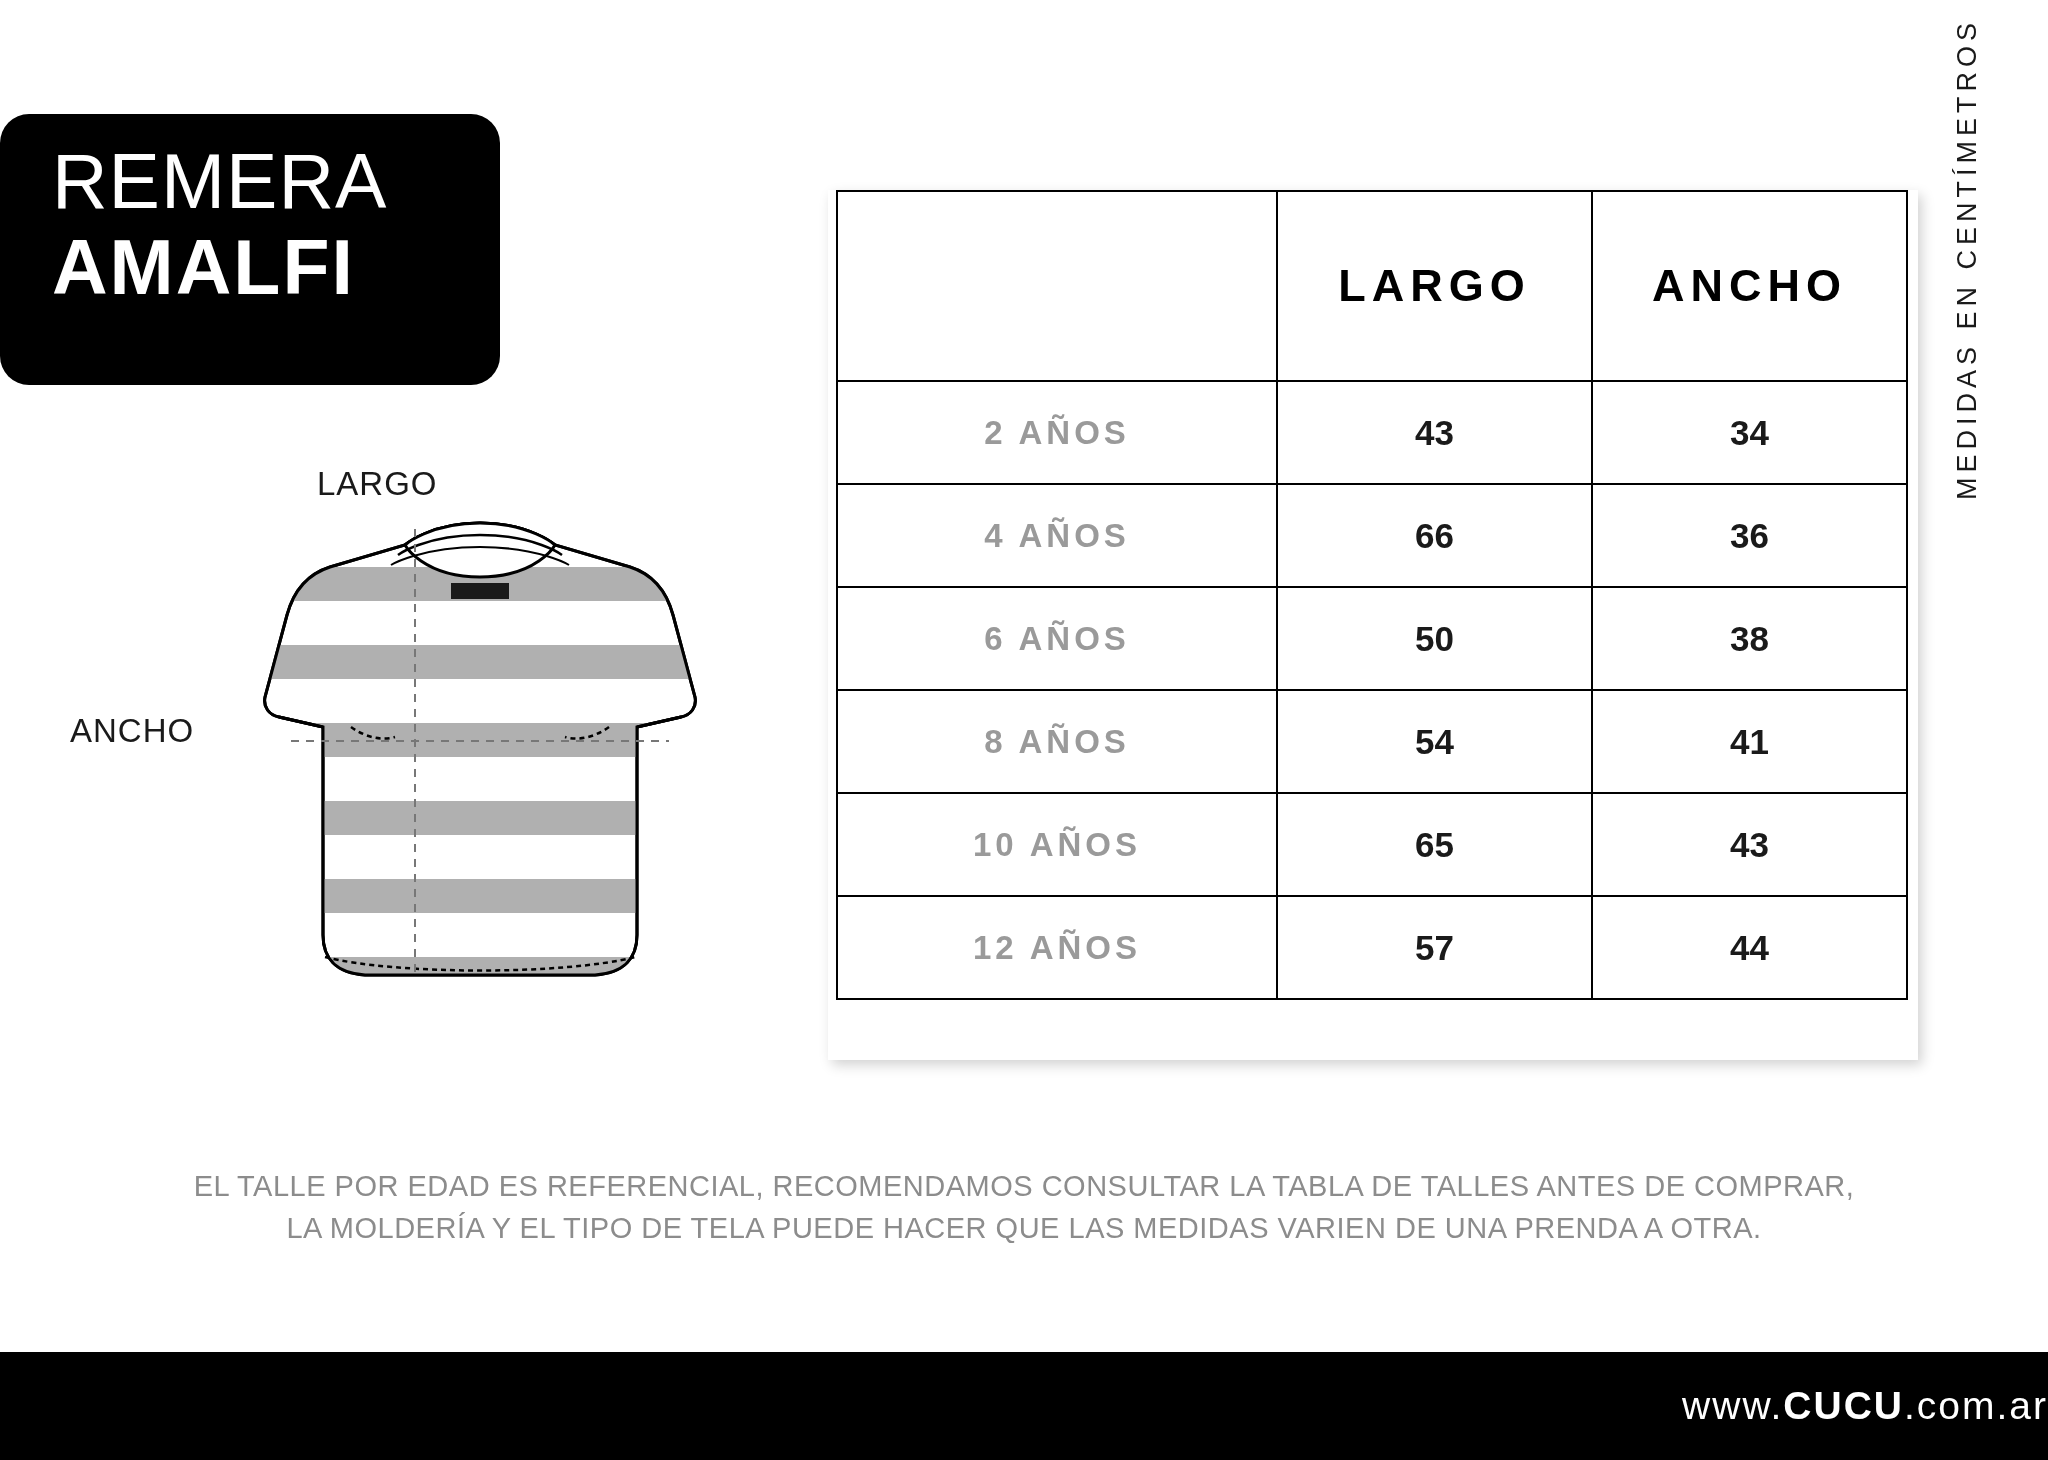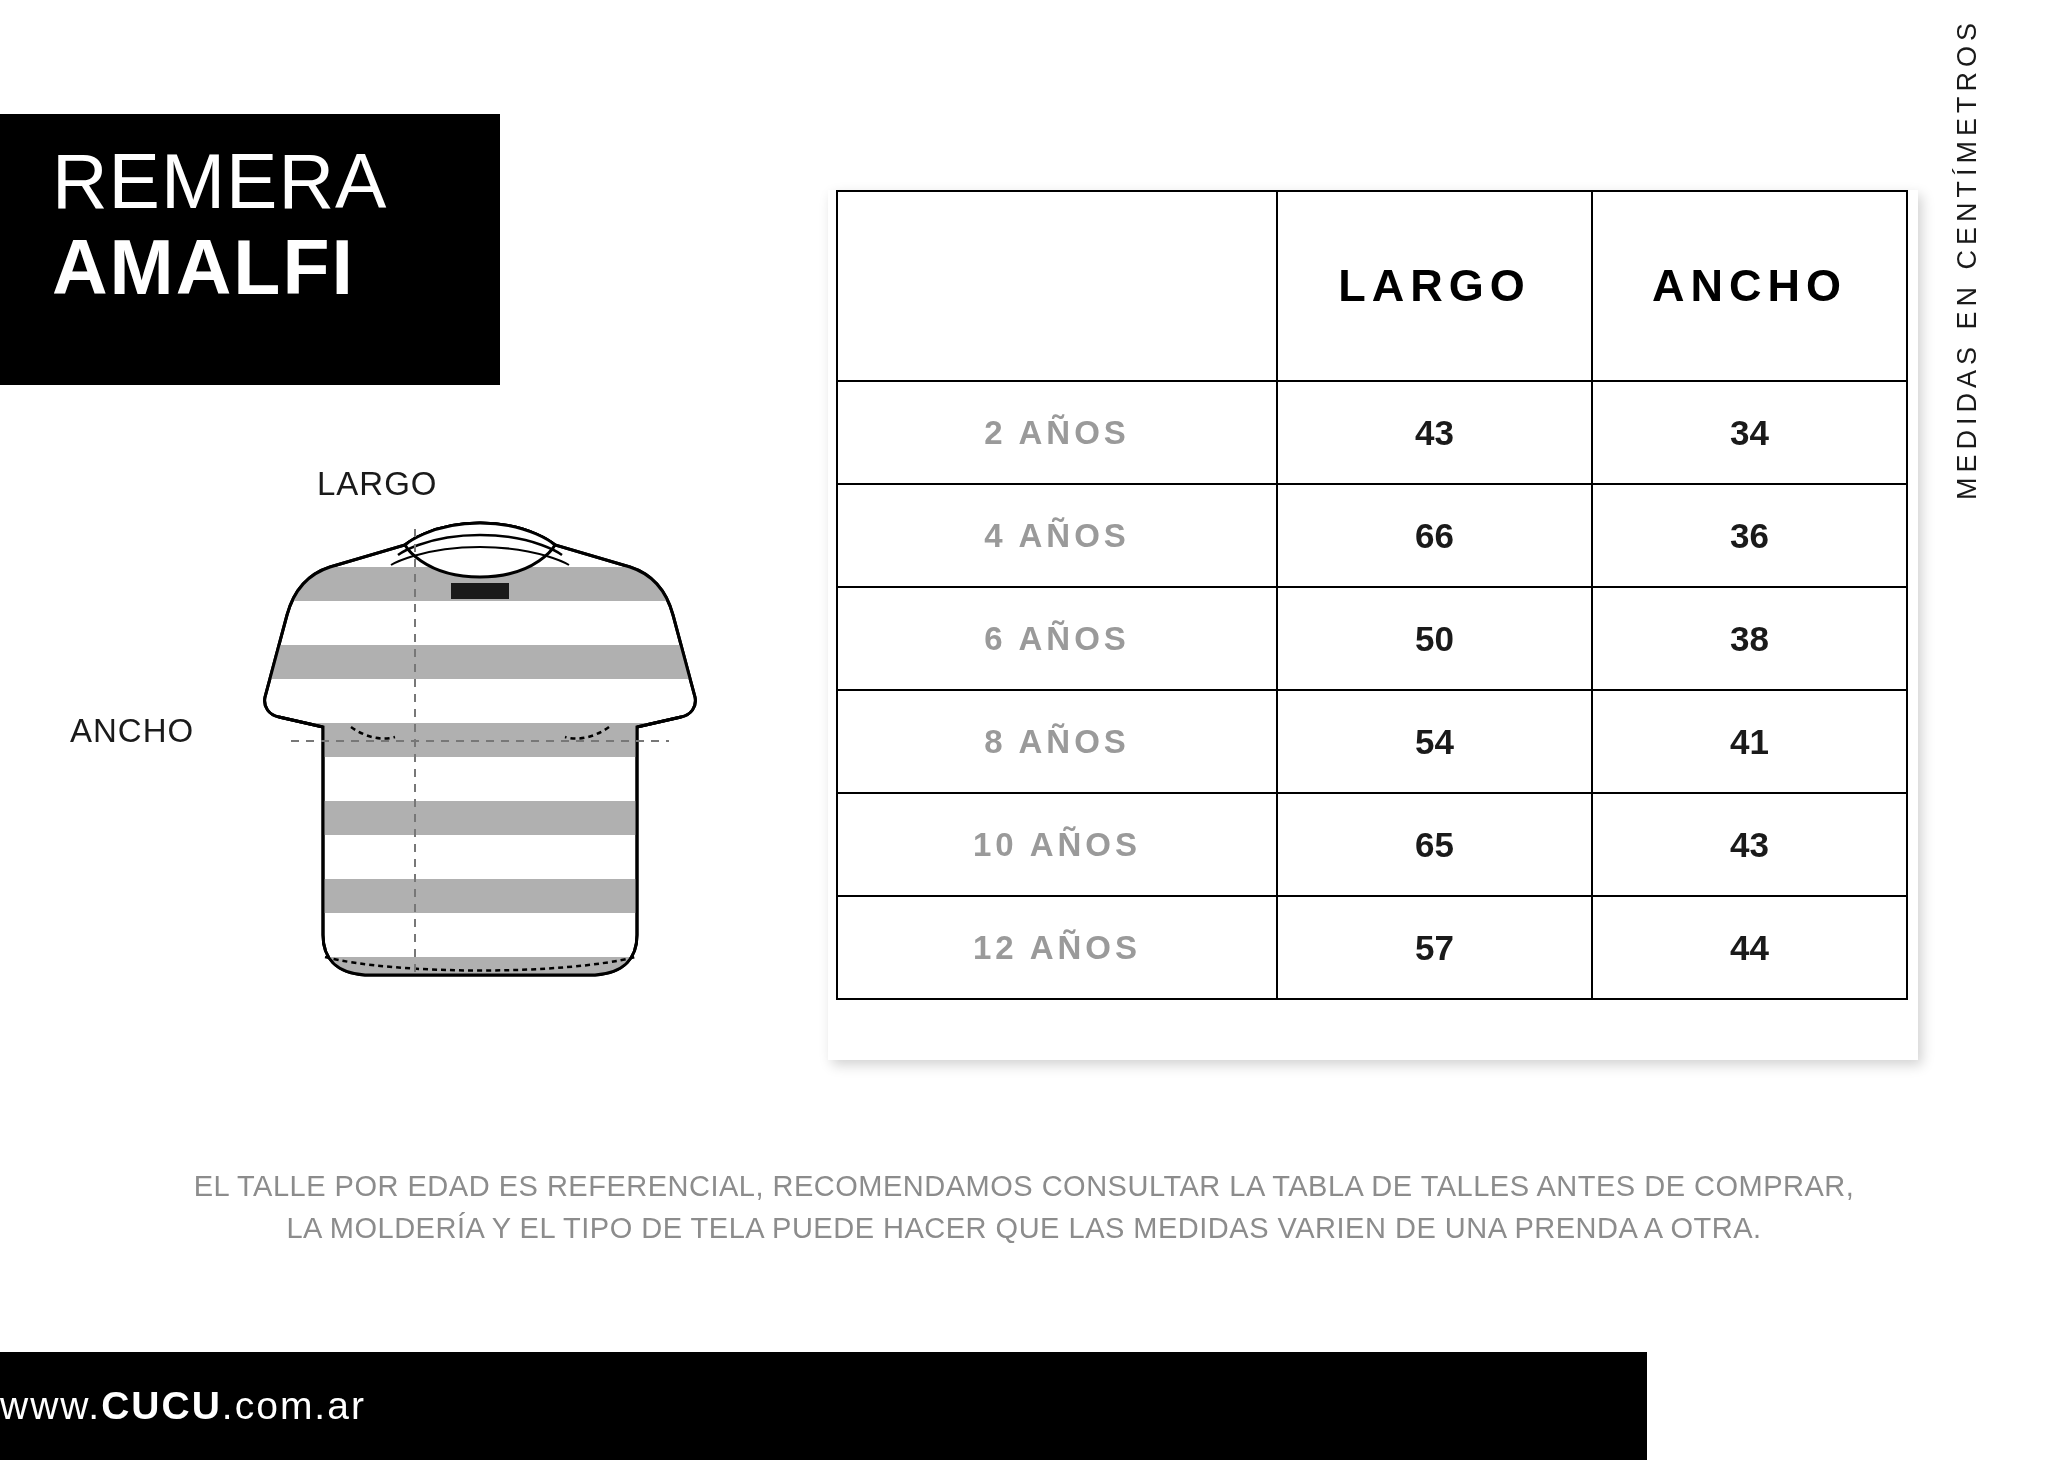--- a/index.html
+++ b/index.html
@@ -20,20 +20,21 @@
 
   
   #title-block {
     position: absolute;
     left: 0;
     top: 114px;
     width: 500px;
     height: 271px;
     background: #000000;
     padding: 24px 0 0 52px;
+    border-radius: 29px;
   }
   #title-line1 {
     color: #ffffff;
     font-size: 77px;
     font-weight: 400;
     letter-spacing: 1px;
     line-height: 1.12;
     white-space: nowrap;
   }
   #title-line2 {
@@ -148,26 +149,26 @@
     font-size: 29px;
     letter-spacing: 0.5px;
     line-height: 1.45;
   }
 
   
   #footer {
     position: absolute;
     left: 0;
     bottom: 0;
-    width: 1647px;
+    width: 2048px;
     height: 108px;
     background: #000000;
     display: flex;
     align-items: center;
-    justify-content: flex-start;
+    justify-content: flex-end;
   }
   #footer-text {
     color: #ffffff;
     font-size: 39px;
     letter-spacing: 2px;
   }
   #footer-text .bold { font-weight: 700; }
 </style>
 </head>
 <body>

